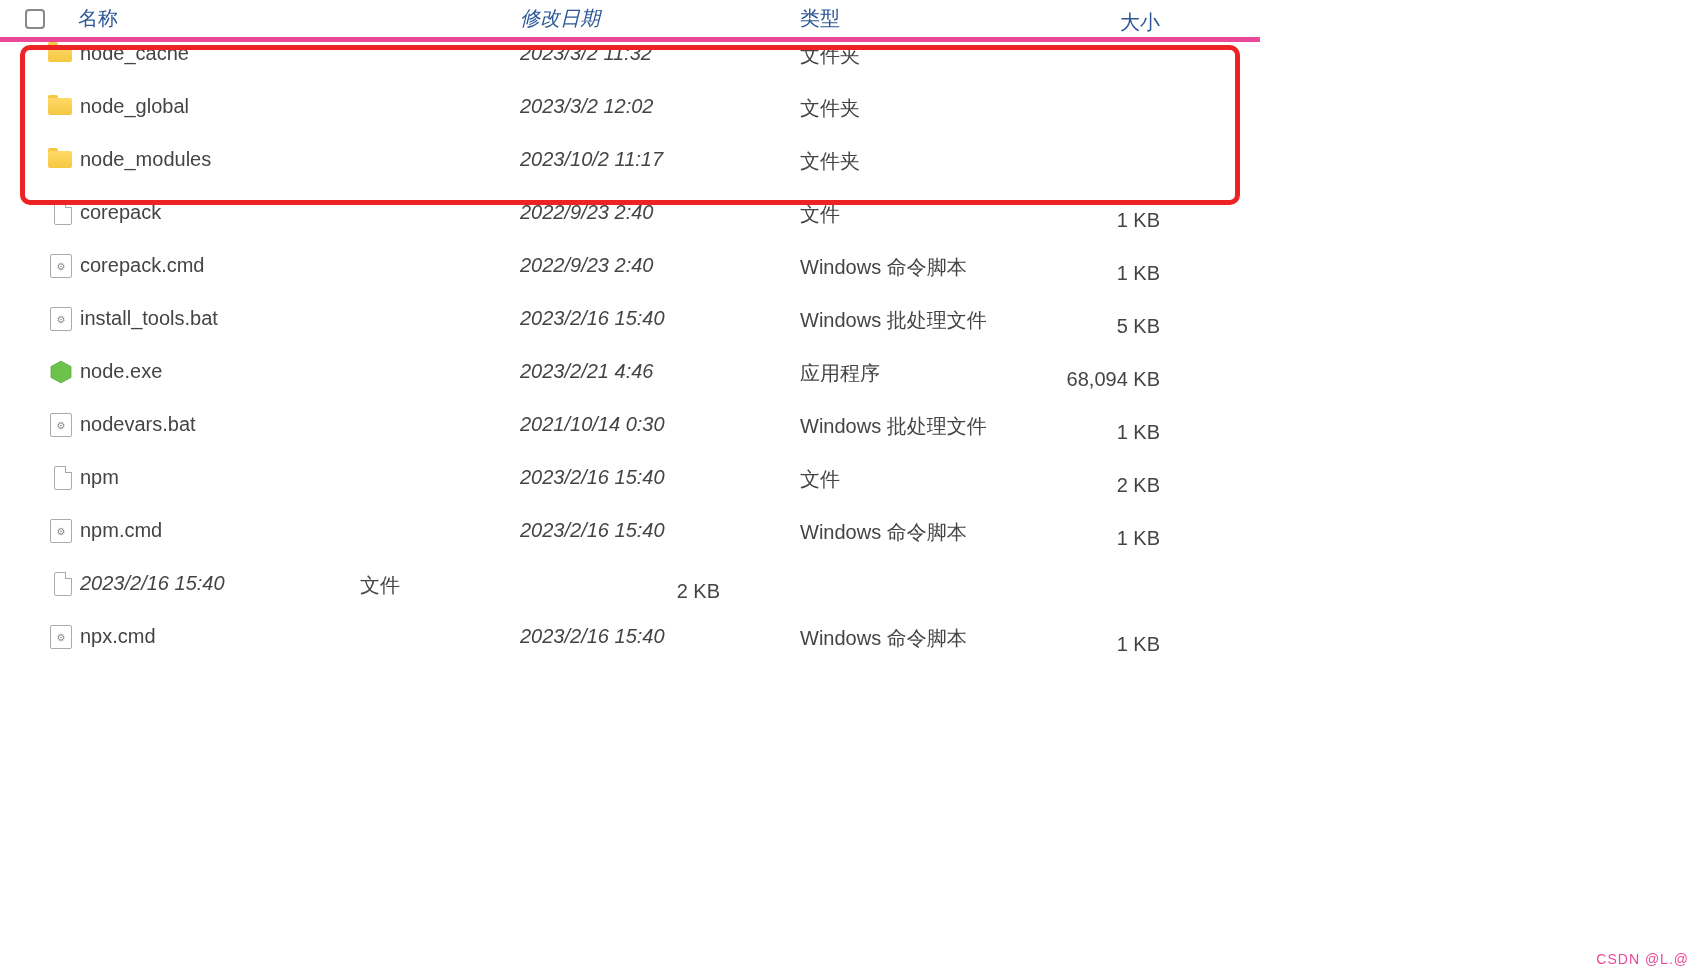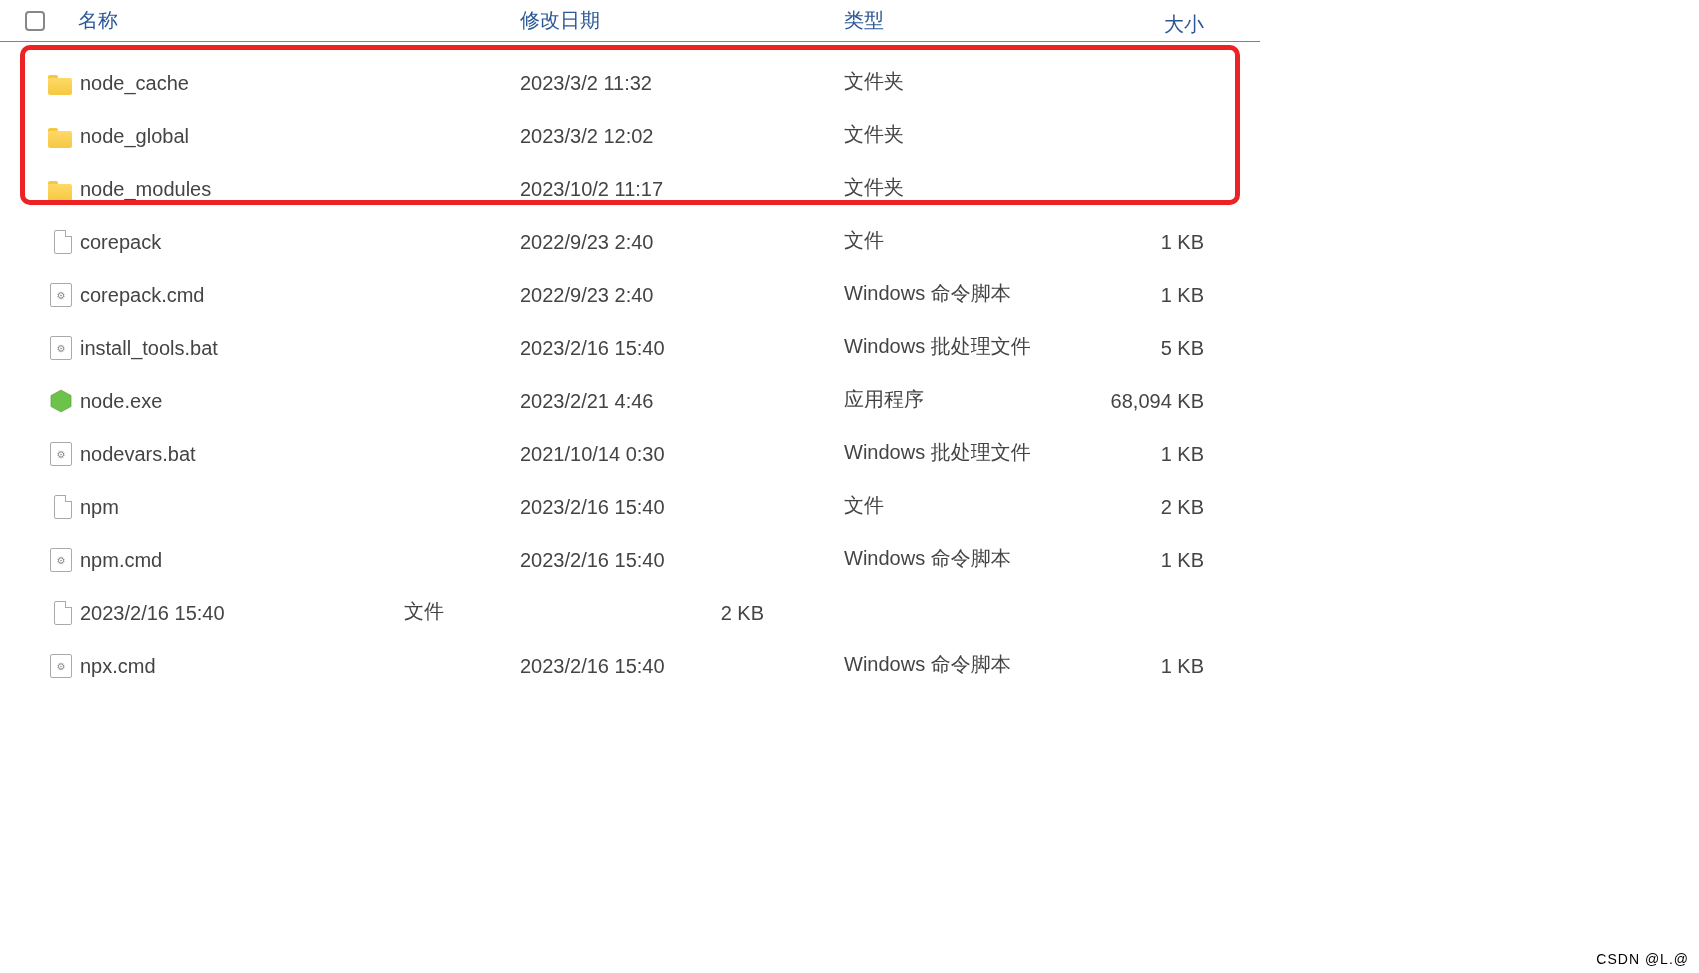--- a/index.html
+++ b/index.html
@@ -20,21 +20,21 @@
     .file-list {
       width: 1260px;
     }
     
     .header-row {
       display: flex;
       align-items: center;
       height: 42px;
       color: #2b5797;
       font-size: 20px;
-      border-bottom: 1px solid #ec4899;
+      border-bottom: 5px solid #ec4899;
     }
     
     .checkbox-col {
       width: 70px;
       display: flex;
       align-items: center;
       justify-content: center;
     }
     
     .checkbox {
@@ -45,37 +45,37 @@
       background: #fff;
     }
     
     .name-col {
       width: 450px;
       padding-left: 8px;
     }
     
     .date-col {
       width: 280px;
+      font-style: italic;
     }
     
     .type-col {
       width: 230px;
-      margin-left: 44px;
     }
     
     .size-col {
       width: 140px;
       text-align: right;
       padding-right: 10px;
       margin-top: 8px;
     }
     
     .file-row {
       display: flex;
-      align-items: flex-end;
+      align-items: flex-start;
       height: 53px;
       color: #444;
       font-size: 20px;
     }
     
     .highlight-box {
       position: absolute;
       left: 20px;
       top: 45px;
       width: 1220px;
@@ -173,21 +173,21 @@
     
     .node-icon svg {
       width: 22px;
       height: 24px;
     }
     
     .watermark {
       position: absolute;
       right: 10px;
       bottom: 6px;
-      color: #000000;
+      color: #ec4899;
       font-size: 14px;
       font-family: Arial, sans-serif;
       letter-spacing: 1px;
     }
   </style>
 </head>
 <body>
 
 <div class="file-list">
   <div class="header-row">

